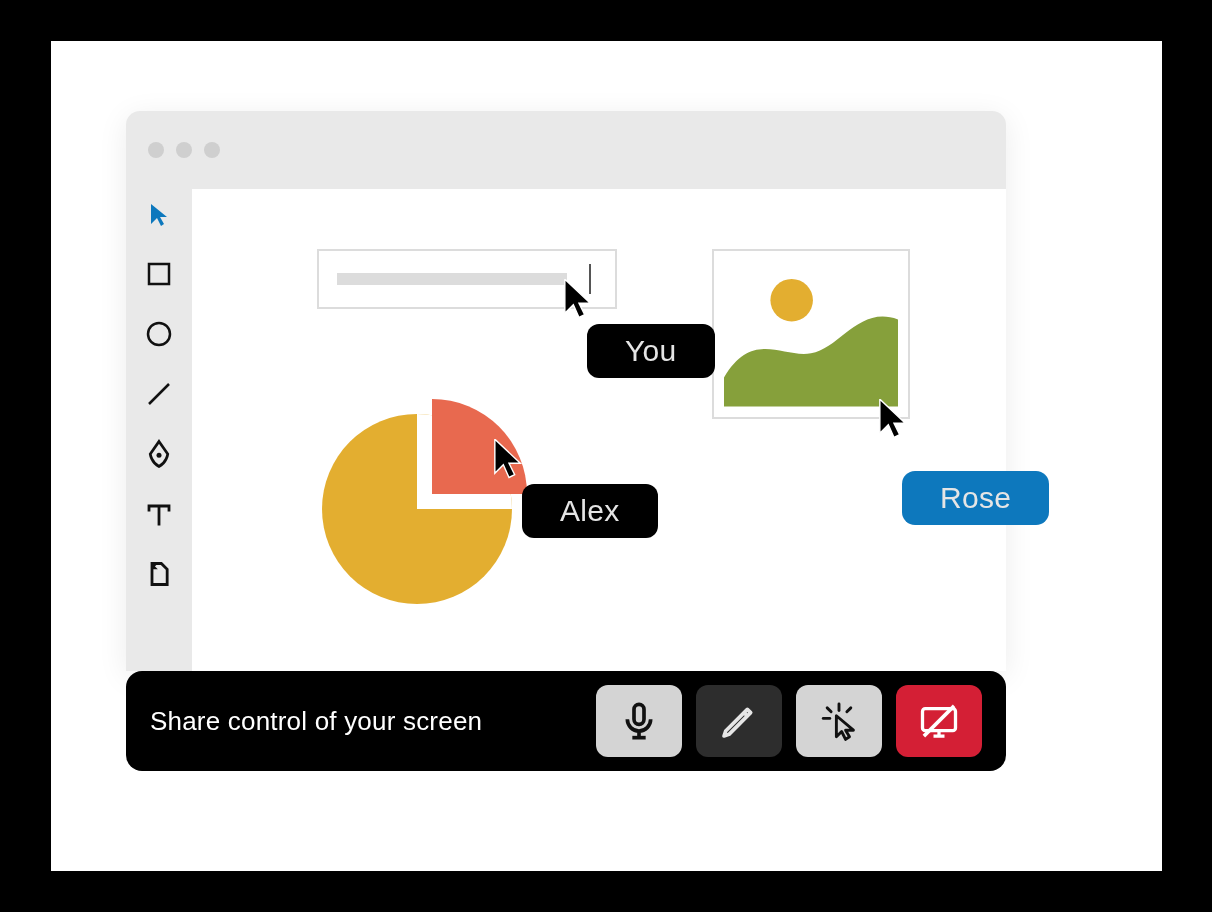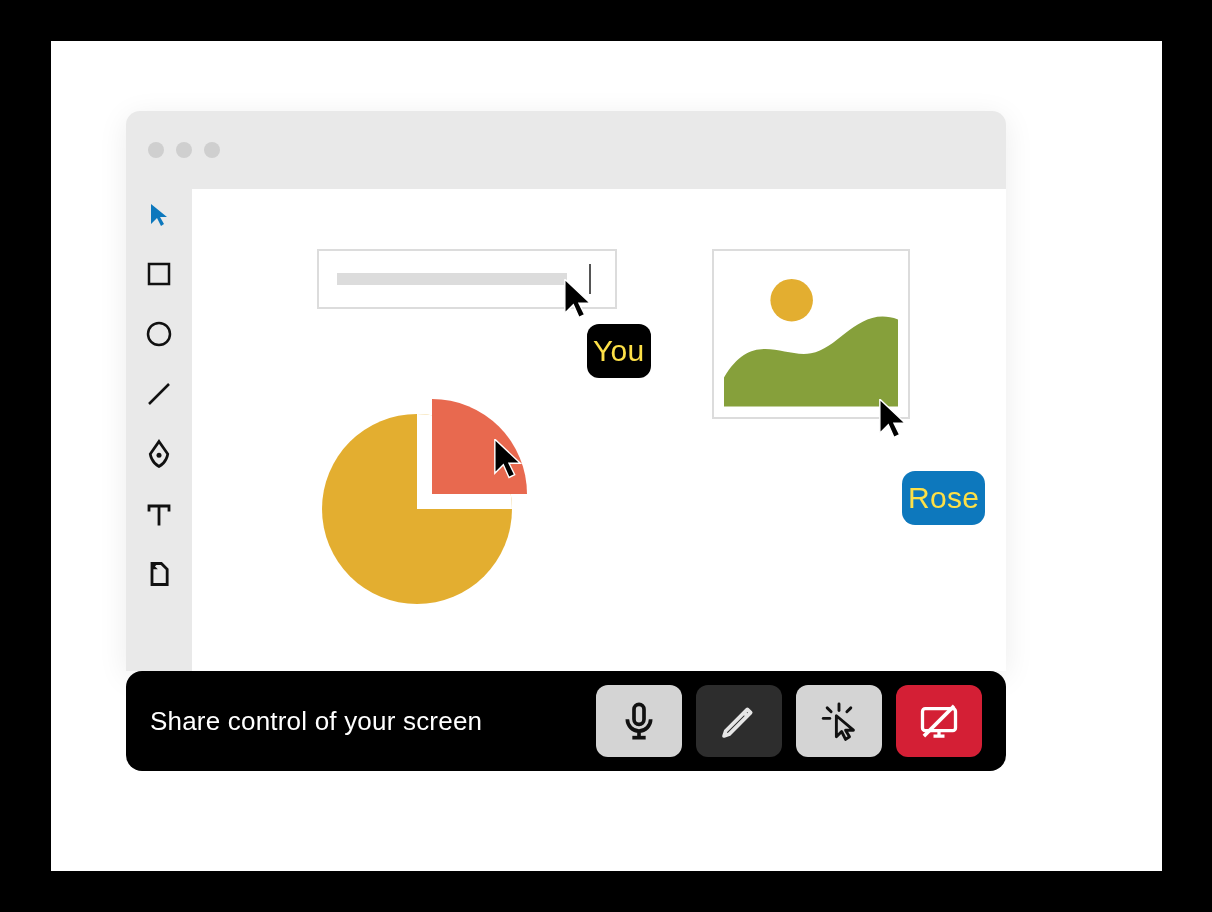--- a/index.html
+++ b/index.html
@@ -78,23 +78,23 @@
   .pie-wrap { position:absolute; left:120px; top:200px; width:220px; height:220px; }
 
   
   .cursor {
     position:absolute;
     pointer-events:none;
   }
   .cursor svg { display:block; }
   .label {
     position:absolute;
-    padding: 10px 6px;
+    padding: 10px 38px;
     border-radius: 12px;
-    color:#fde047;
+    color:#e5e5e5;
     font-size: 30px;
     font-weight:500;
     letter-spacing: .3px;
     white-space: nowrap;
   }
   .label.black { background:#000; }
   .label.blue { background:#0d78bd; }
 
   
   .control-bar {
@@ -205,20 +205,21 @@
             <path d="M2 0 L2 24 L8 18 L12 27 L16 25 L12 17 L20 17 Z" fill="#000" stroke="#fff" stroke-width="1"></path>
           </svg>
         </div>
         <div class="label black" style="left:395px; top:135px;">You</div>
 
         <div class="cursor" style="left:300px; top:250px;">
           <svg width="34" height="40" viewBox="0 0 24 28">
             <path d="M2 0 L2 24 L8 18 L12 27 L16 25 L12 17 L20 17 Z" fill="#000" stroke="#fff" stroke-width="1"></path>
           </svg>
         </div>
+        <div class="label black" style="left:330px; top:295px;">Alex</div>
 
         <div class="cursor" style="left:685px; top:210px;">
           <svg width="34" height="40" viewBox="0 0 24 28">
             <path d="M2 0 L2 24 L8 18 L12 27 L16 25 L12 17 L20 17 Z" fill="#000" stroke="#fff" stroke-width="1"></path>
           </svg>
         </div>
         <div class="label blue" style="left:710px; top:282px;border-radius:13px;">Rose</div>
 
       </div>
     </div>

